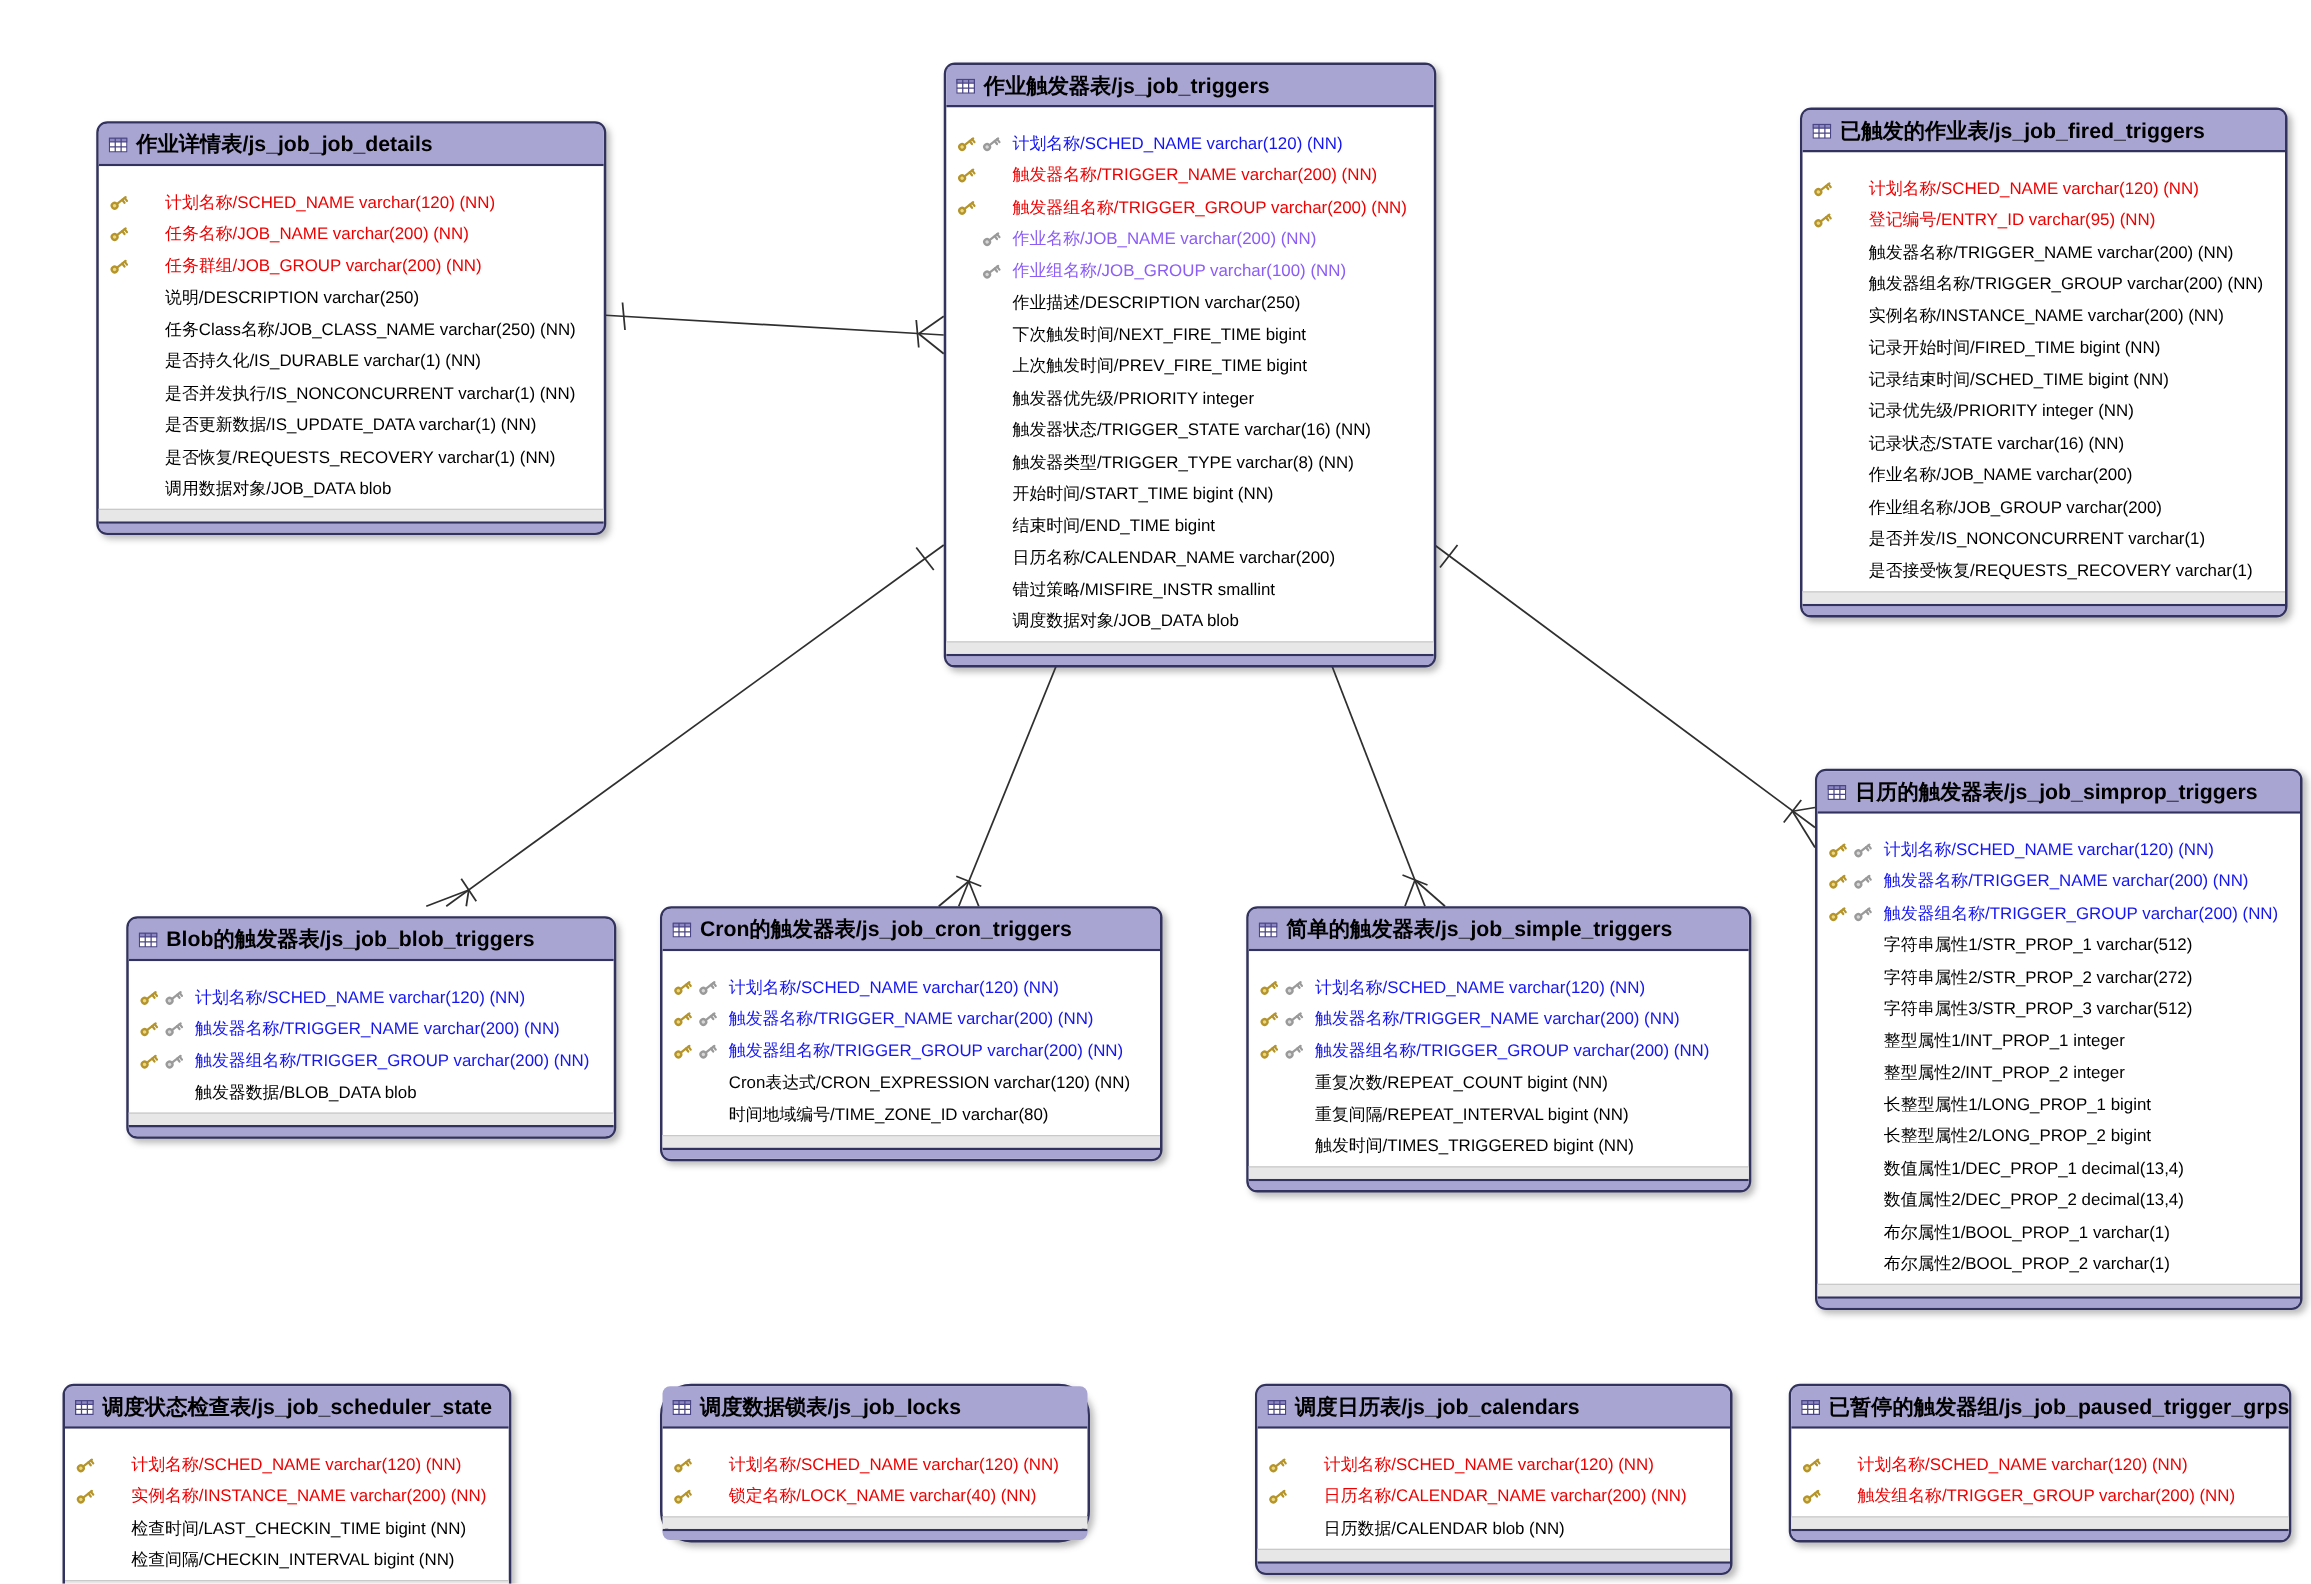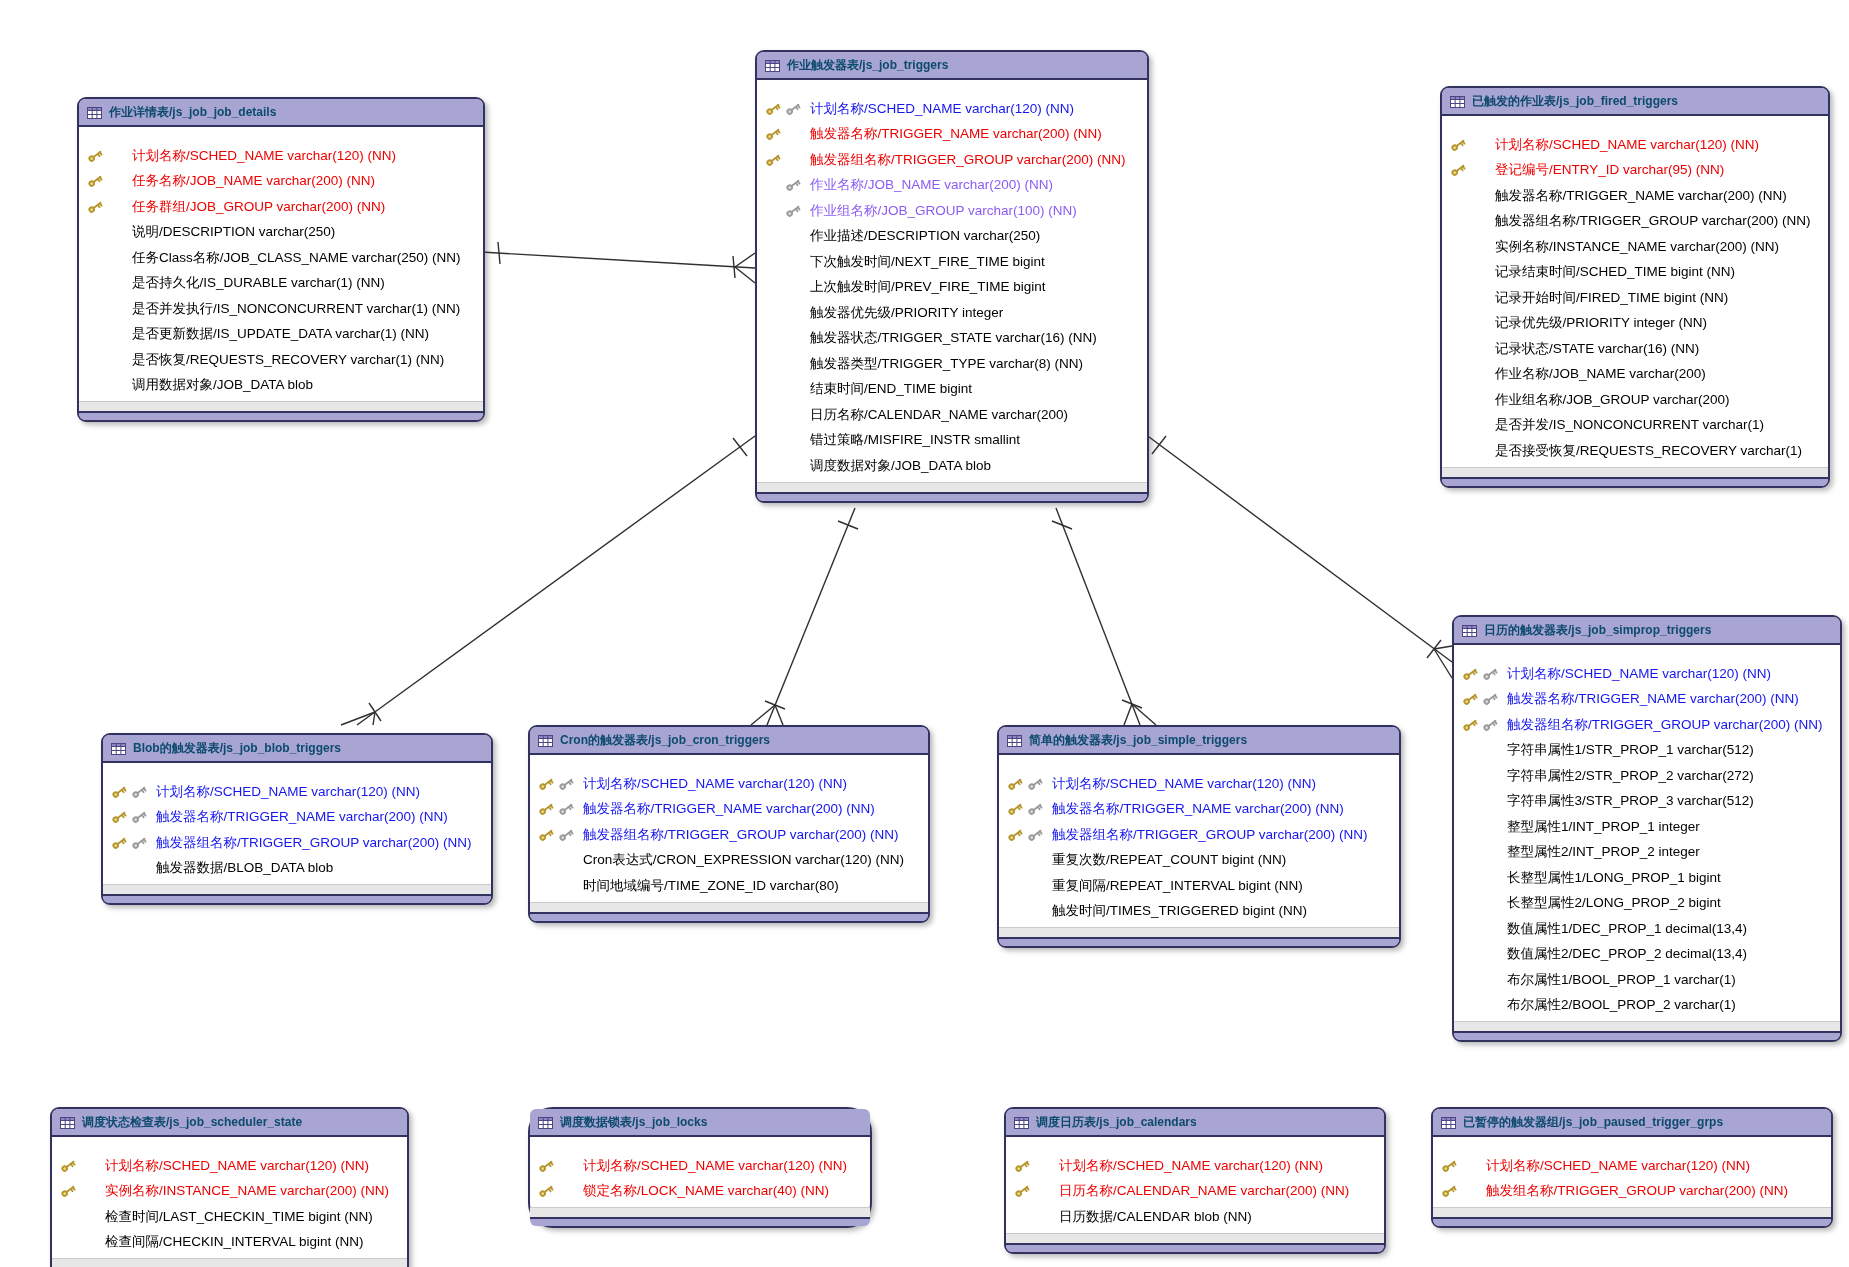--- a/index.html
+++ b/index.html
@@ -3,21 +3,21 @@
 <meta charset="utf-8">
 <style>
   html,body{margin:0;padding:0;background:#ffffff;}
   body{font-family:"Liberation Sans","DejaVu Sans",sans-serif;}
   #canvas{position:relative;width:1849px;height:1267px;background:#ffffff;overflow:hidden;}
   svg.rel-layer{position:absolute;left:0;top:0;z-index:1;pointer-events:none;}
   svg.rel-layer line{stroke:#2f2f2f;stroke-width:1.4;}
   .tbl{position:absolute;z-index:2;background:#ffffff;border:2px solid #32325e;border-radius:9px;
        box-shadow:3px 3px 5px rgba(60,60,60,0.35);}
   .tbl-header{display:flex;align-items:center;gap:7px;background:#a9a5d2;border-bottom:2px solid #32325e;
-       border-radius:6px 6px 0 0;padding:5px 10px 4px 8px;font-size:12px;font-weight:bold;color:#0c4a6e;
+       border-radius:6px 6px 0 0;padding:5px 10px 4px 8px;font-size:17px;font-weight:bold;color:#000000;
        white-space:nowrap;}
   .tbl-icon{display:inline-flex;align-items:center;}
   .tbl-body{padding-top:16px;}
   .row{height:25.5px;display:flex;align-items:center;white-space:nowrap;font-size:13.5px;color:#000;}
   .keyslot{flex:0 0 18px;width:18px;height:16px;margin-left:8px;display:inline-flex;align-items:center;}
   .keyslot + .keyslot{margin-left:2px;}
   .lbl{margin-left:7px;}
   .c-red{color:#ee0000;}
   .c-blue{color:#1515ef;}
   .c-green{color:#8b5cf6;}
@@ -283,20 +283,25 @@
           <span class="lbl c-black">触发器状态/TRIGGER_STATE varchar(16) (NN)</span>
         </div>
         <div class="row">
           <span class="keyslot"></span>
           <span class="keyslot"></span>
           <span class="lbl c-black">触发器类型/TRIGGER_TYPE varchar(8) (NN)</span>
         </div>
         <div class="row">
           <span class="keyslot"></span>
           <span class="keyslot"></span>
+          <span class="lbl c-black">开始时间/START_TIME bigint (NN)</span>
+        </div>
+        <div class="row">
+          <span class="keyslot"></span>
+          <span class="keyslot"></span>
           <span class="lbl c-black">结束时间/END_TIME bigint</span>
         </div>
         <div class="row">
           <span class="keyslot"></span>
           <span class="keyslot"></span>
           <span class="lbl c-black">日历名称/CALENDAR_NAME varchar(200)</span>
         </div>
         <div class="row">
           <span class="keyslot"></span>
           <span class="keyslot"></span>
@@ -365,26 +370,26 @@
           <span class="lbl c-black">触发器组名称/TRIGGER_GROUP varchar(200) (NN)</span>
         </div>
         <div class="row">
           <span class="keyslot"></span>
           <span class="keyslot"></span>
           <span class="lbl c-black">实例名称/INSTANCE_NAME varchar(200) (NN)</span>
         </div>
         <div class="row">
           <span class="keyslot"></span>
           <span class="keyslot"></span>
+          <span class="lbl c-black">记录开始时间/FIRED_TIME bigint (NN)</span>
+        </div>
+        <div class="row">
+          <span class="keyslot"></span>
+          <span class="keyslot"></span>
           <span class="lbl c-black">记录结束时间/SCHED_TIME bigint (NN)</span>
-        </div>
-        <div class="row">
-          <span class="keyslot"></span>
-          <span class="keyslot"></span>
-          <span class="lbl c-black">记录开始时间/FIRED_TIME bigint (NN)</span>
         </div>
         <div class="row">
           <span class="keyslot"></span>
           <span class="keyslot"></span>
           <span class="lbl c-black">记录优先级/PRIORITY integer (NN)</span>
         </div>
         <div class="row">
           <span class="keyslot"></span>
           <span class="keyslot"></span>
           <span class="lbl c-black">记录状态/STATE varchar(16) (NN)</span>

